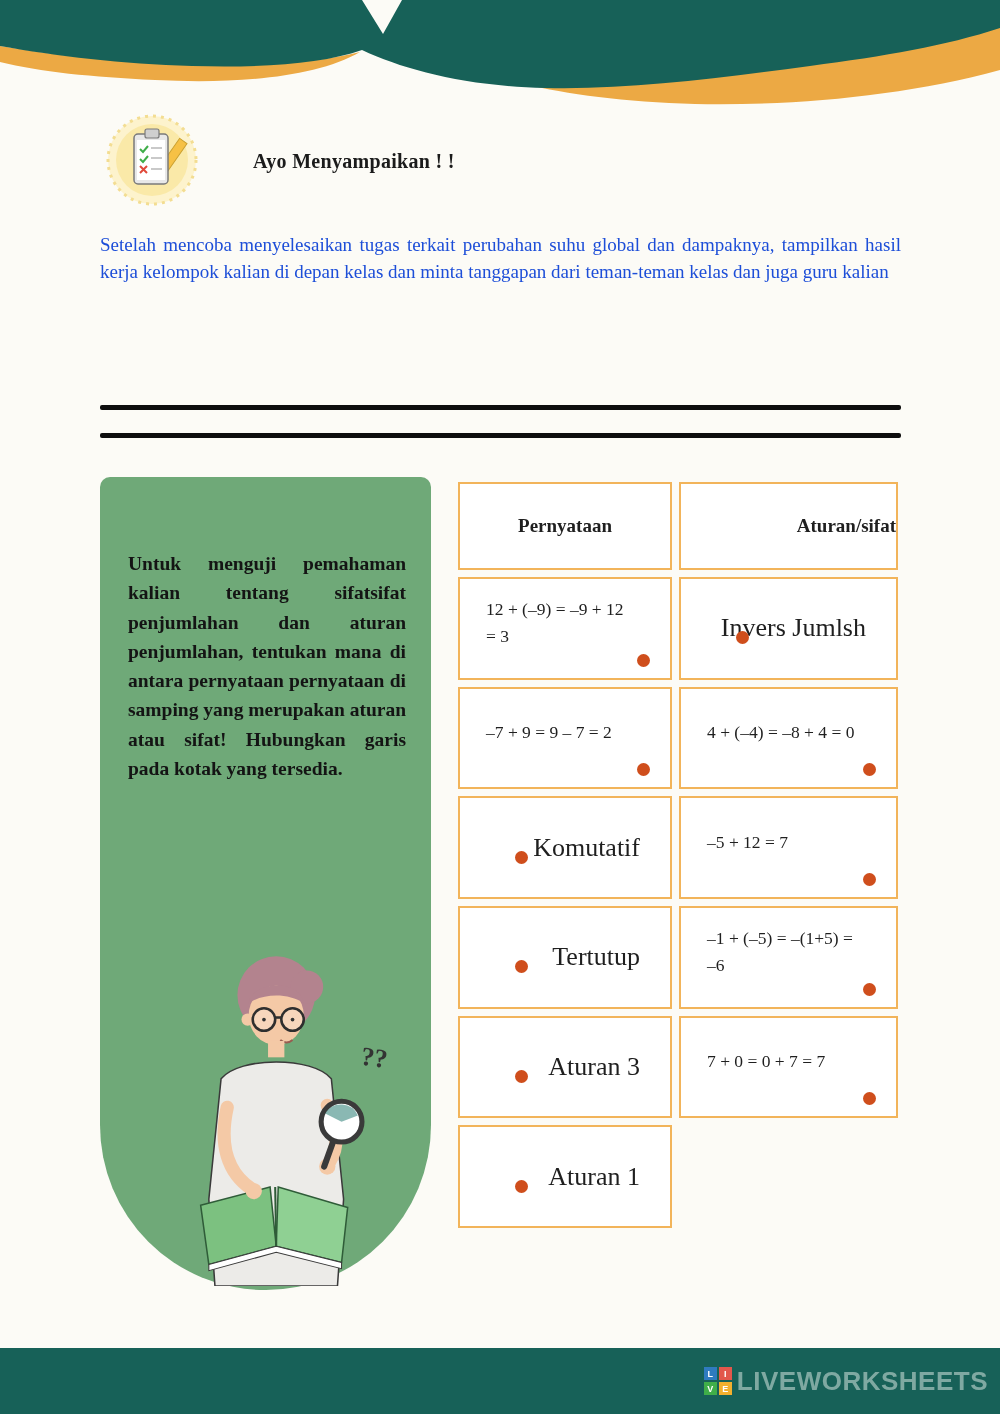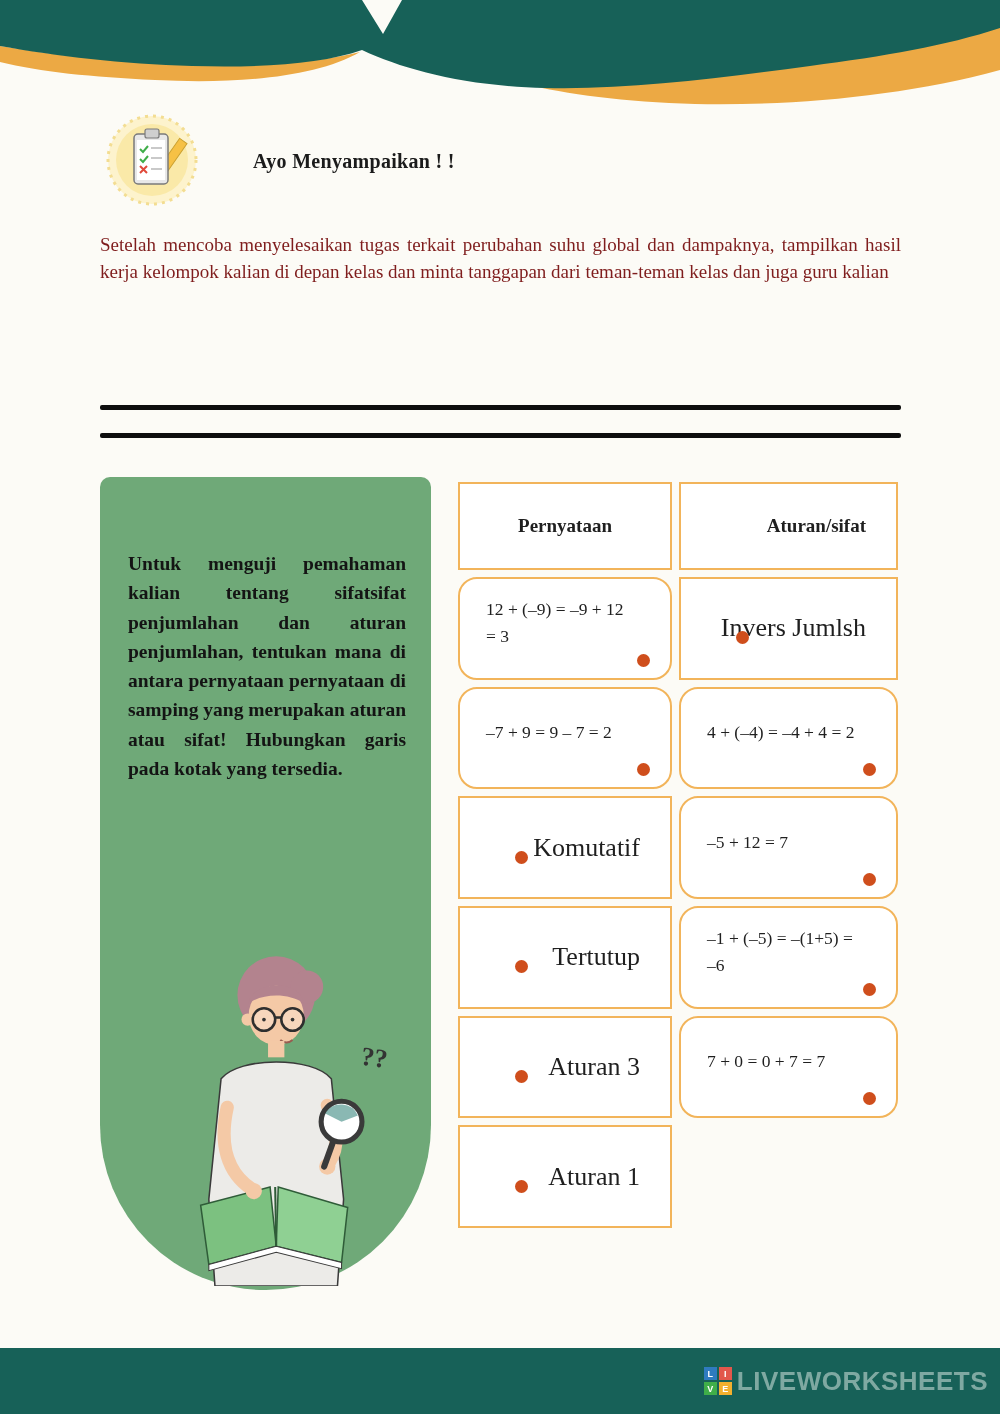--- a/index.html
+++ b/index.html
@@ -19,21 +19,21 @@
   .f-gold{fill:var(--gold,#eca944);}
 
   
   .intro-icon{position:absolute;left:106px;top:114px;width:92px;height:92px;}
   .intro-title{
     position:absolute;left:253px;top:150px;
     font-size:20px;font-weight:700;color:#1b1b1b;letter-spacing:.3px;text-align:right;
   }
   .intro-paragraph{
     position:absolute;left:100px;top:231px;width:801px;
-    font-size:19px;line-height:1.43;text-align:justify;color:#7f1d1d;
+    font-size:19px;line-height:1.43;text-align:justify;color:#1d4ed8;
   }
 
   .rule-line{position:absolute;left:100px;width:801px;height:5px;background:#0e0e0e;border-radius:2px;}
   .rule-line.top{top:405px;}
   .rule-line.bottom{top:433px;}
 
   
   .instruction-panel{
     position:absolute;left:100px;top:477px;width:331px;height:813px;
     background:var(--panel-green,#6fa978);
@@ -52,25 +52,25 @@
     display:grid;grid-template-columns:214px 1fr;grid-template-rows:88px repeat(6,1fr);gap:7px;
     box-sizing:border-box;
   }
   .cell{
     background:#ffffff;
     border:2.5px solid var(--table-border,#f2b45a);
     position:relative;color:#1f1f1f;box-sizing:border-box;
   }
   .cell.header{display:flex;align-items:center;font-weight:700;font-size:19px;}
   .cell.header.hleft{justify-content:center;}
-  .cell.header.hright{justify-content:flex-end;padding-right:30px;text-align:right;}
+  .cell.header.hright{justify-content:flex-end;text-align:right;}
   .cell.statement{
     display:flex;align-items:center;
     padding:8px 38px 18px 26px;
-    font-size:17.5px;line-height:1.55;border-radius:19px;
+    font-size:17.5px;line-height:1.55;
   }
   .cell.rule{
     display:flex;align-items:center;justify-content:flex-end;
     padding-right:30px;font-size:26px;
   }
   .dot{
     position:absolute;width:13px;height:13px;border-radius:50%;
     background:var(--dot-orange,#cf4e1c);cursor:pointer;
   }
   .dot.stmt{right:20px;bottom:11px;}
@@ -193,21 +193,21 @@
       <span>Invers Jumlsh</span>
       <span class="dot rul"></span>
     </div>
 
     <div class="cell statement">
       <span>–7 + 9 = 9 – 7 = 2</span>
       <span class="dot stmt"></span>
     </div>
 
     <div class="cell statement">
-      <span>4 + (–4) = –4 + 4 = 2</span>
+      <span>4 + (–4) = –8 + 4 = 0</span>
       <span class="dot stmt"></span>
     </div>
     <div class="cell rule">
       <span>Komutatif</span>
       <span class="dot rul"></span>
     </div>
 
     <div class="cell statement">
       <span>–5 + 12 = 7</span>
       <span class="dot stmt"></span>

